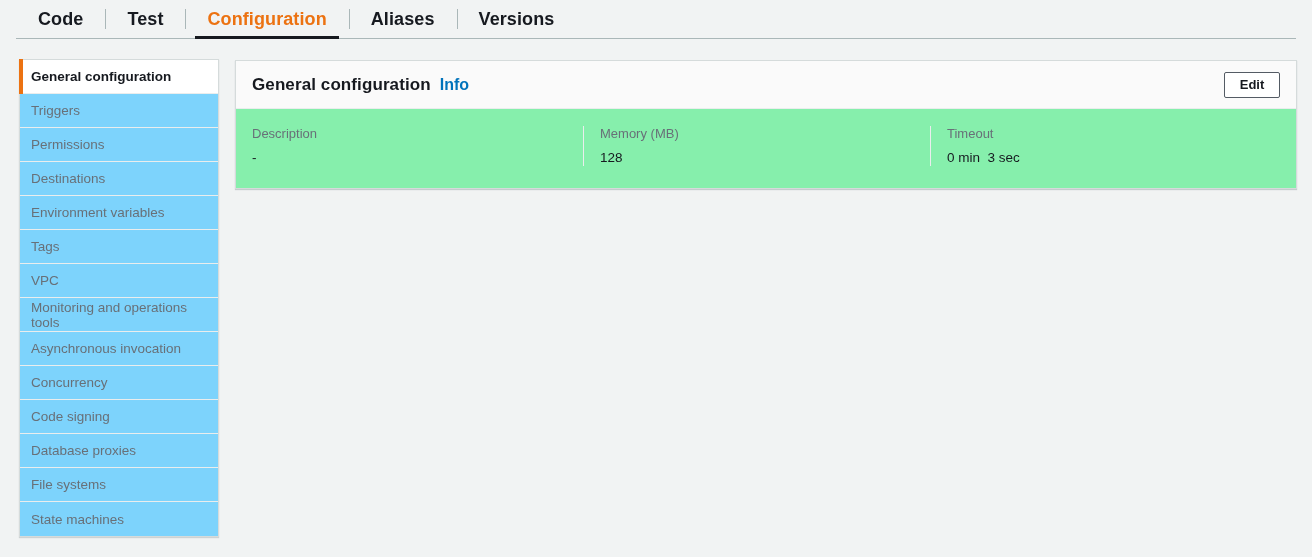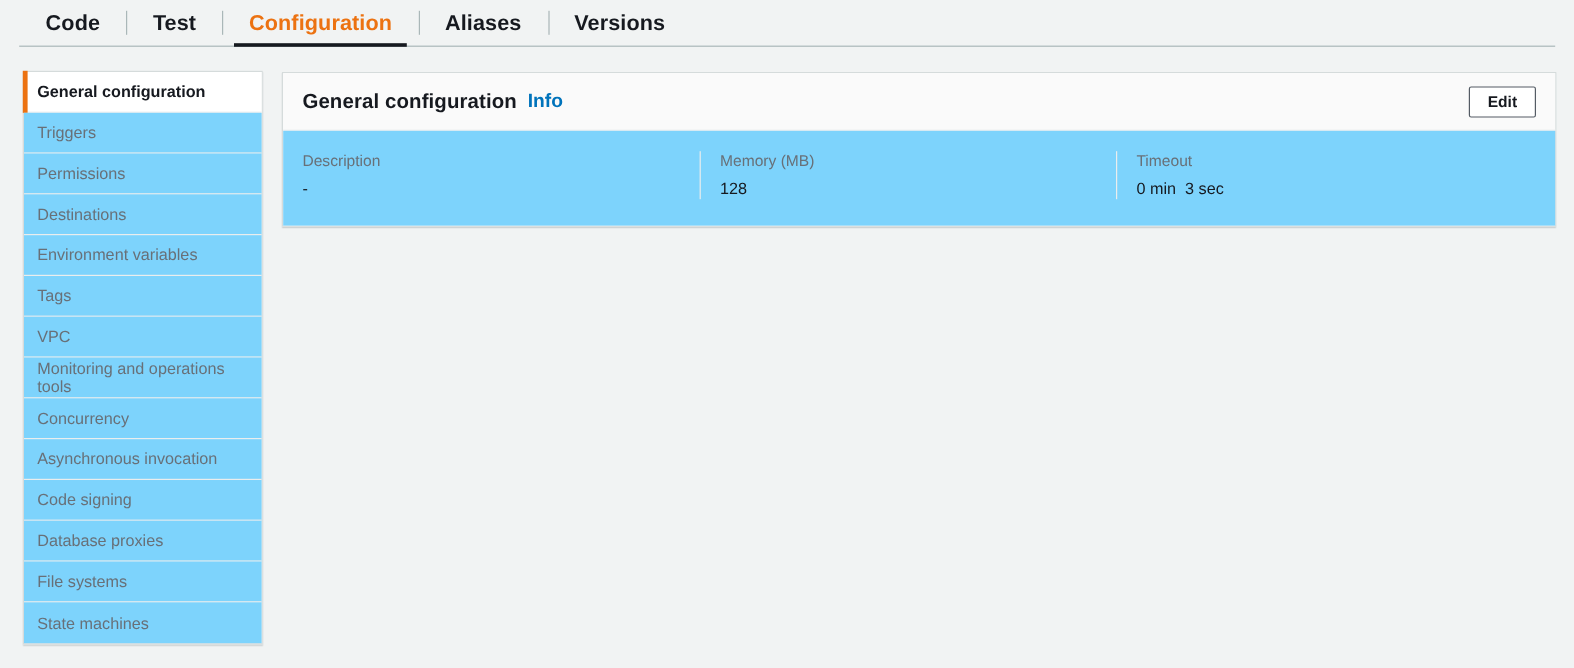--- a/index.html
+++ b/index.html
@@ -158,21 +158,21 @@
     font-size: 13px;
     font-weight: bold;
     color: #16191f;
     cursor: pointer;
     line-height: 1;
   }
 
   .card-body {
     display: flex;
     padding: 17px 0 22px 0;
-    background: #7dd3fc;
+    background: #86efac;
   }
 
   .field {
     padding: 0 16px;
     flex: 0 0 auto;
   }
 
   .field.col1 { width: 347px; }
   .field.col2 { width: 347px; border-left: 1px solid #eaeded; }
   .field.col3 { width: 368px; border-left: 1px solid #eaeded; }
@@ -233,24 +233,24 @@
     <div class="side-item">
       <span>Tags</span>
     </div>
     <div class="side-item">
       <span>VPC</span>
     </div>
     <div class="side-item">
       <span>Monitoring and operations tools</span>
     </div>
     <div class="side-item">
+      <span>Asynchronous invocation</span>
+    </div>
+    <div class="side-item">
       <span>Concurrency</span>
-    </div>
-    <div class="side-item">
-      <span>Asynchronous invocation</span>
     </div>
     <div class="side-item">
       <span>Code signing</span>
     </div>
     <div class="side-item">
       <span>Database proxies</span>
     </div>
     <div class="side-item">
       <span>File systems</span>
     </div>

